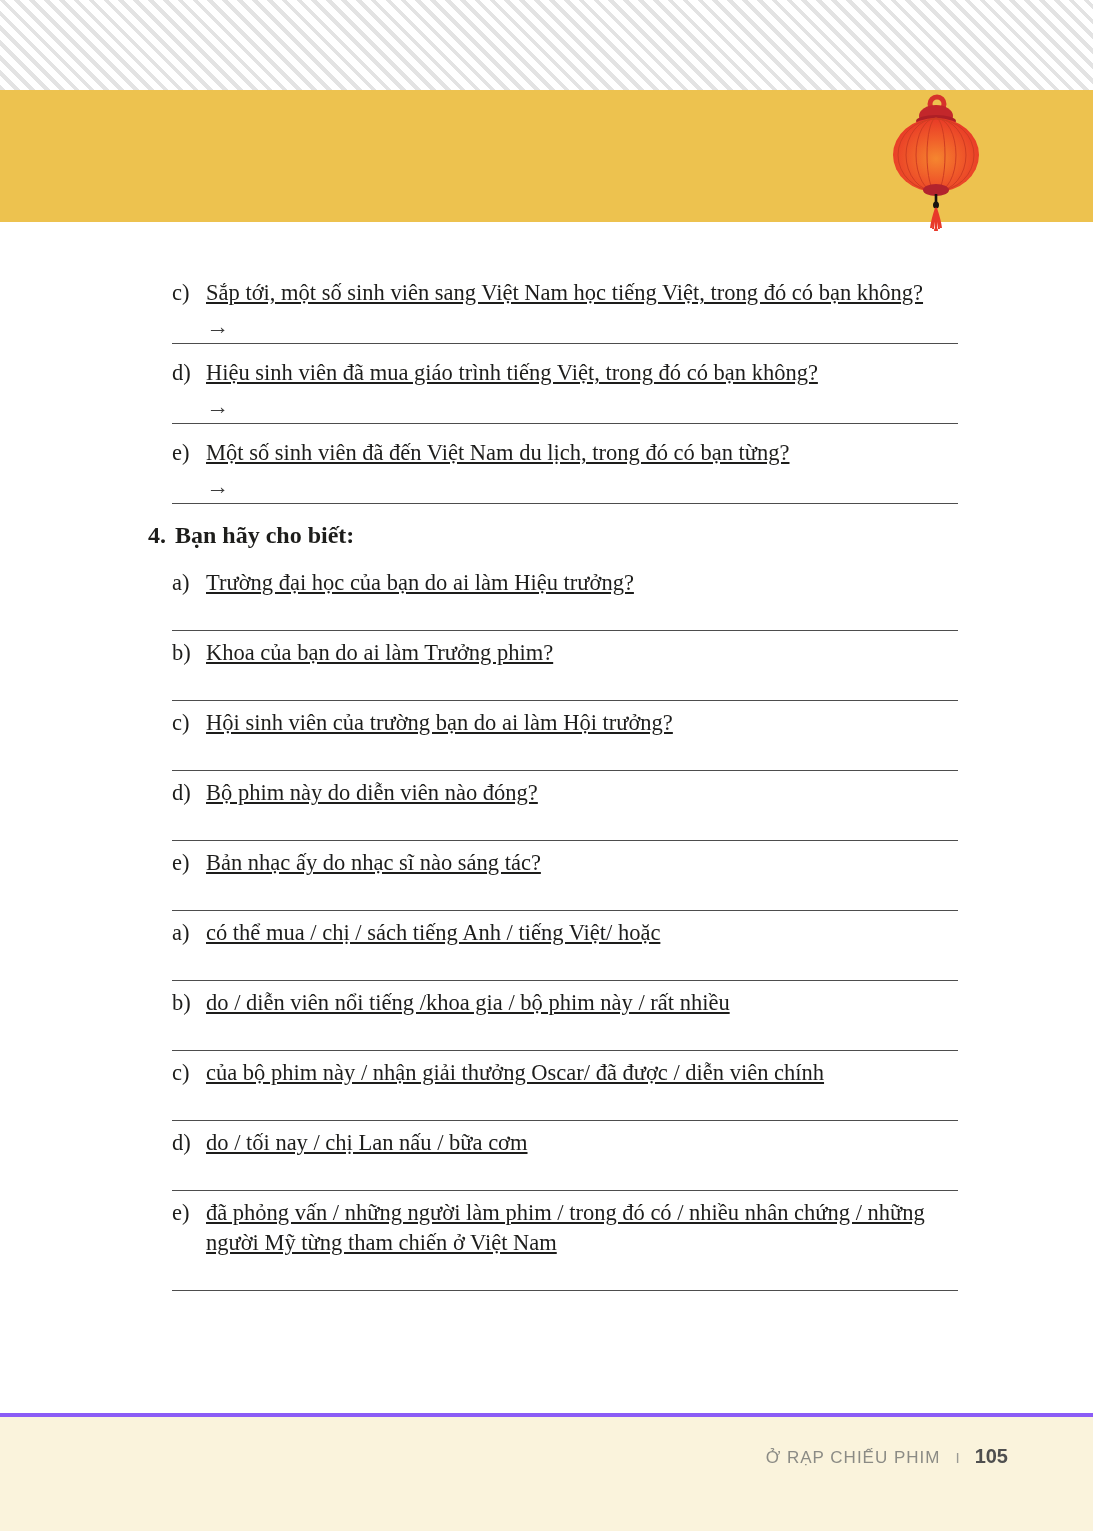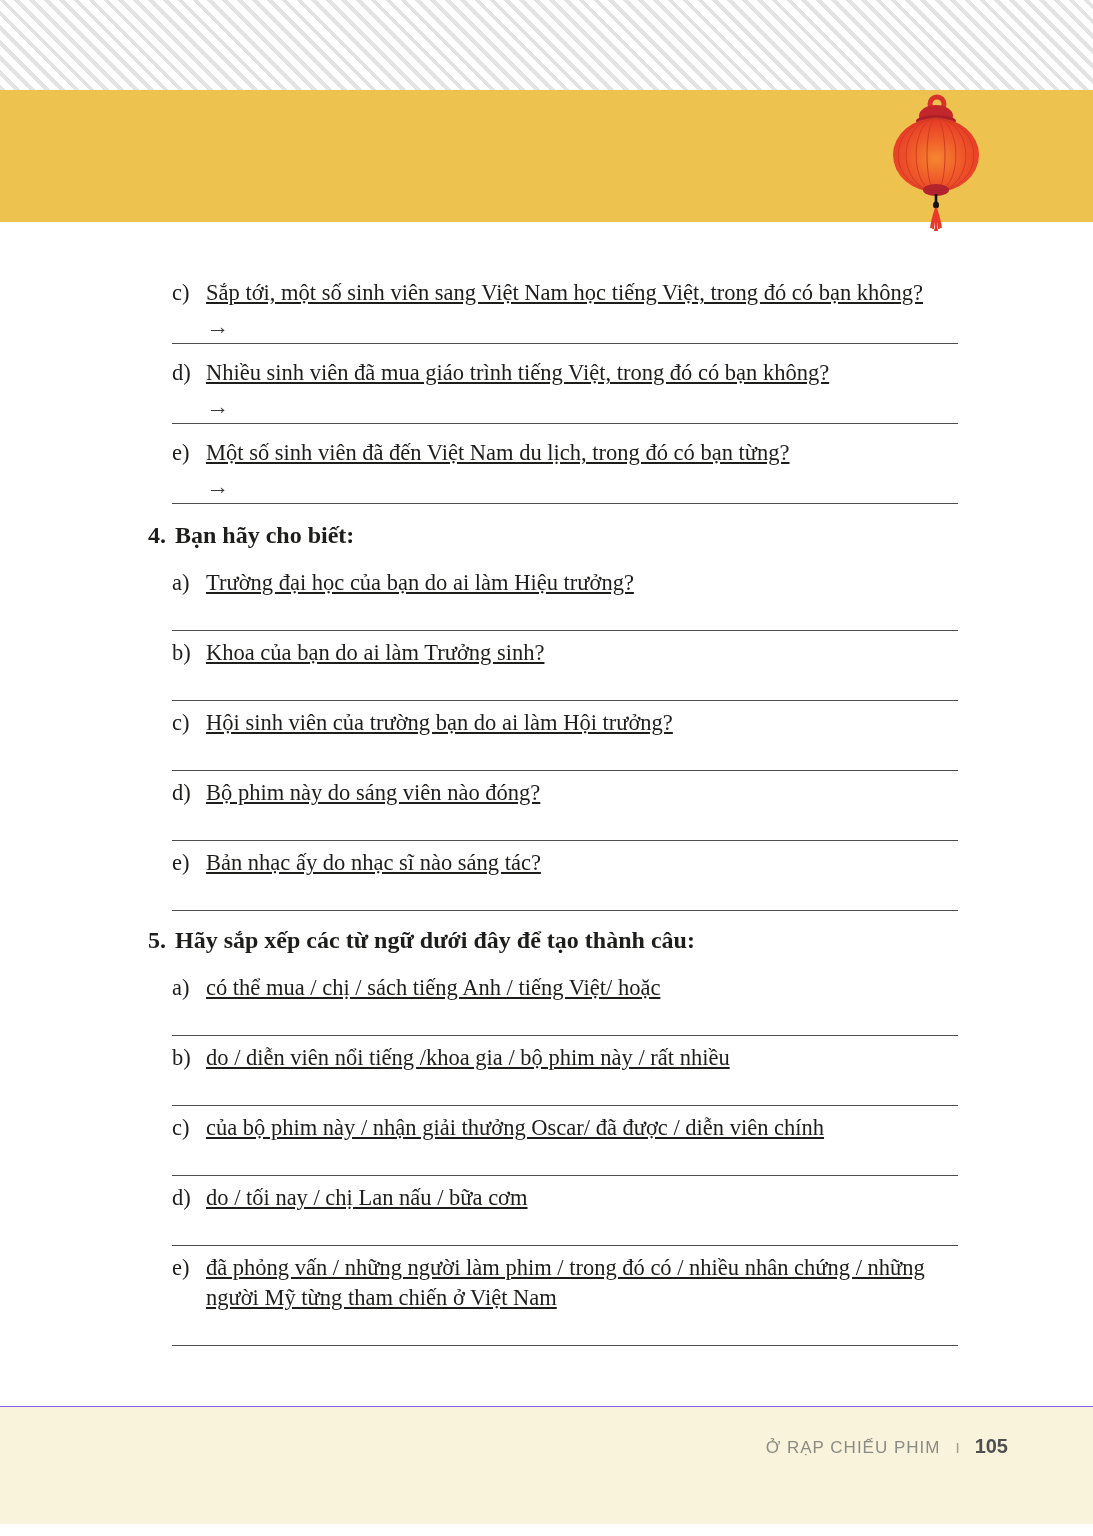--- a/index.html
+++ b/index.html
@@ -53,23 +53,23 @@
   .sec-num { margin-right:9px; }
   
   .q-item {
     margin-left:24px;
     border-bottom:1px solid #4d4d4d;
     padding-bottom:32px;
     margin-bottom:7px;
   }
   
   .footer {
-    position:absolute; left:0; bottom:12px; width:1093px; height:118px;
+    position:absolute; left:0; bottom:5px; width:1093px; height:118px;
     background:#faf3dc;
-    border-top:1px solid #8b5cf6;
+    border-top:4px solid #8b5cf6;
   }
   .footer-inner {
     padding:28px 85px 0 0;
     text-align:right;
     font-family:"Liberation Sans", sans-serif;
   }
   .footer-chapter {
     font-size:17px; color:#8b8b85; letter-spacing:1px;
   }
   .footer-sep {
@@ -118,21 +118,21 @@
           <div class="q-row">
             <span class="q-label">c)</span>
             <span class="q-text">Sắp tới, một số sinh viên sang Việt Nam học tiếng Việt, trong đó có bạn không?</span>
           </div>
           <div class="q3-arrow">→</div>
         </div>
 
         <div class="q3-item">
           <div class="q-row">
             <span class="q-label">d)</span>
-            <span class="q-text">Nhiều sinh viên đã mua giáo trình tiếng Việt, trong đó có bạn không?</span>
+            <span class="q-text">Hiệu sinh viên đã mua giáo trình tiếng Việt, trong đó có bạn không?</span>
           </div>
           <div class="q3-arrow">→</div>
         </div>
 
         <div class="q3-item">
           <div class="q-row">
             <span class="q-label">e)</span>
             <span class="q-text">Một số sinh viên đã đến Việt Nam du lịch, trong đó có bạn từng?</span>
           </div>
           <div class="q3-arrow">→</div>
@@ -147,49 +147,46 @@
         <div class="q-item">
           <div class="q-row">
             <span class="q-label">a)</span>
             <span class="q-text">Trường đại học của bạn do ai làm Hiệu trưởng?</span>
           </div>
         </div>
 
         <div class="q-item">
           <div class="q-row">
             <span class="q-label">b)</span>
-            <span class="q-text">Khoa của bạn do ai làm Trưởng sinh?</span>
+            <span class="q-text">Khoa của bạn do ai làm Trưởng phim?</span>
           </div>
         </div>
 
         <div class="q-item">
           <div class="q-row">
             <span class="q-label">c)</span>
             <span class="q-text">Hội sinh viên của trường bạn do ai làm Hội trưởng?</span>
           </div>
         </div>
 
         <div class="q-item">
           <div class="q-row">
             <span class="q-label">d)</span>
-            <span class="q-text">Bộ phim này do sáng viên nào đóng?</span>
+            <span class="q-text">Bộ phim này do diễn viên nào đóng?</span>
           </div>
         </div>
 
         <div class="q-item">
           <div class="q-row">
             <span class="q-label">e)</span>
             <span class="q-text">Bản nhạc ấy do nhạc sĩ nào sáng tác?</span>
           </div>
         </div>
       </div>
 
-    <div class="sec-heading">
-      <span class="sec-num">5.</span><span>Hãy sắp xếp các từ ngữ dưới đây để tạo thành câu:</span>
-    </div>
     <div>
 
         <div class="q-item">
           <div class="q-row">
             <span class="q-label">a)</span>
             <span class="q-text">có thể mua / chị / sách tiếng Anh / tiếng Việt/ hoặc</span>
           </div>
         </div>
 
         <div class="q-item">

